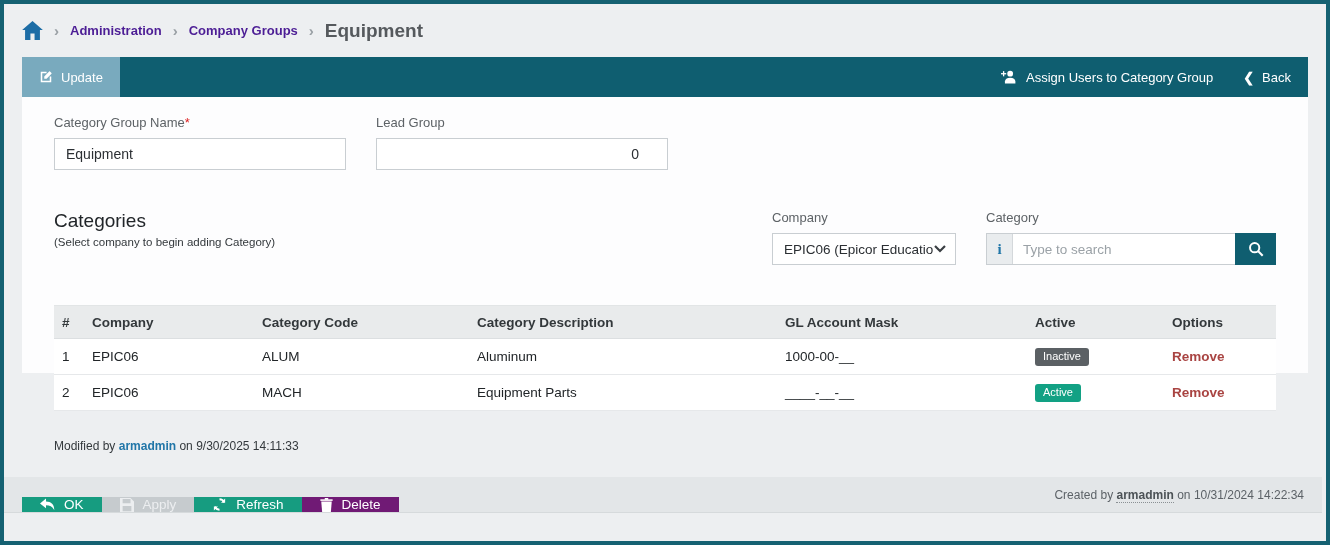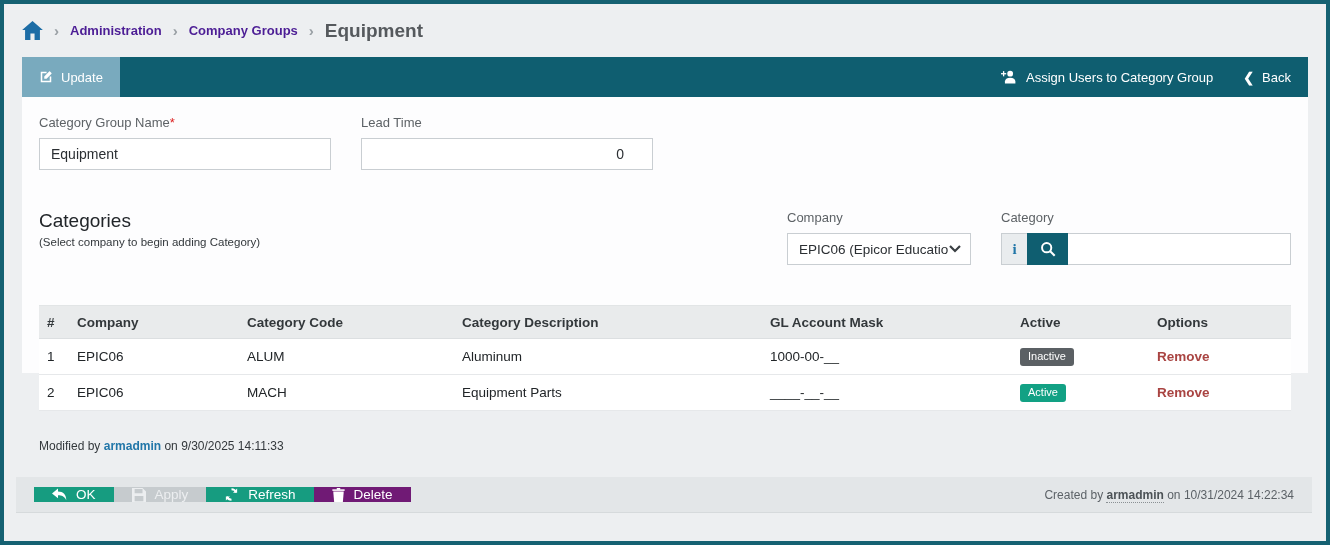--- a/index.html
+++ b/index.html
@@ -33,21 +33,21 @@
     display:flex; align-items:center; gap:8px; padding:0 17px;
     font-size:13px; font-family:inherit;
   }
   .toolbar-right { margin-left:auto; display:flex; align-items:center; gap:30px; padding-right:17px; }
   .tb-btn { display:flex; align-items:center; gap:8px; font-size:13px; color:#fff; cursor:pointer; background:none; border:none; font-family:inherit; }
   .back-chev { font-size:13px; font-weight:bold; }
 
   
   .panel {
     margin:0 18px; height:276px; background:#fdfdfe;
-    padding:18px 17px 0;
+    padding:18px 32px 0;
   }
 
   .form-row { display:flex; gap:30px; }
   .field { width:292px; }
   .field-label { font-size:13px; color:#5d6266; display:block; }
   .req { color:#d22; }
   .text-input {
     margin-top:8px; width:100%; height:32px;
     border:1px solid #c9ced2; background:#fff;
     font-size:14px; color:#2b2f33; padding:0 11px;
@@ -98,23 +98,23 @@
   }
   .badge-inactive { background:#5b6064; }
   .badge-active { background:#12a184; }
   .remove-link { color:#a94442; font-weight:bold; font-size:13.5px; cursor:pointer; text-decoration:none; }
 
   .modified-line { margin-top:28px; font-size:12px; color:#33383c; }
   .user-link { color:#2176a8; font-weight:bold; }
 
   
   .footer {
-    position:absolute; left:0; right:14px; top:473px; height:36px;
+    position:absolute; left:0; right:4px; top:473px; height:36px;
     background:#e3e6e8; border-bottom:1px solid #d6dadc;
-    display:flex; align-items:center;margin-left:12px;
+    display:flex; align-items:flex-end;
   }
   .fbtn {
     border:none; color:#fff; font-size:13.5px; font-family:inherit; cursor:pointer;
     display:flex; align-items:center; gap:9px; padding:0 18px;
   }
   .btn-ok { background:#169c80; margin-left:18px; }
   .btn-apply { background:#c6cbce; color:#ecEEef; color:#eceef0; cursor:default; }
   .btn-refresh { background:#169c80; }
   .btn-delete { background:#701a75; }
   .created-line {
@@ -174,21 +174,21 @@
   </div>
 
   <div class="panel">
 
     <div class="form-row">
       <div class="field">
         <span class="field-label"><span>Category Group Name</span><span class="req">*</span></span>
         <input class="text-input" type="text" value="Equipment" style="">
       </div>
       <div class="field">
-        <span class="field-label">Lead Time</span>
+        <span class="field-label">Lead Group</span>
         <input class="text-input num-input" type="text" value="0" style="">
       </div>
     </div>
 
     <div class="cat-row">
       <div>
         <div class="cat-title">Categories</div>
         <div class="cat-sub">(Select company to begin adding Category)</div>
       </div>
       <div class="cat-controls">
@@ -200,20 +200,21 @@
               <svg width="12" height="8" viewBox="0 0 12 8">
                   <path d="M1 1l5 5 5-5" fill="none" stroke="#3a3f43" stroke-width="2.2"></path>
                 </svg>
             </span>
           </div>
         </div>
         <div class="category-field">
           <span class="field-label">Category</span>
           <div class="search-group">
             <span class="info-box">i</span>
+            <input class="search-input" type="text" placeholder="Type to search" style="">
             <button class="search-btn">
               <span class="icon">
                 <svg width="16" height="16" viewBox="0 0 18 18">
                     <circle cx="7.5" cy="7.5" r="5.2" fill="none" stroke="#fff" stroke-width="2.2"></circle>
                     <path d="M11.5 11.5L16.5 16.5" stroke="#fff" stroke-width="2.4"></path>
                   </svg>
               </span>
             </button>
           </div>
         </div>

